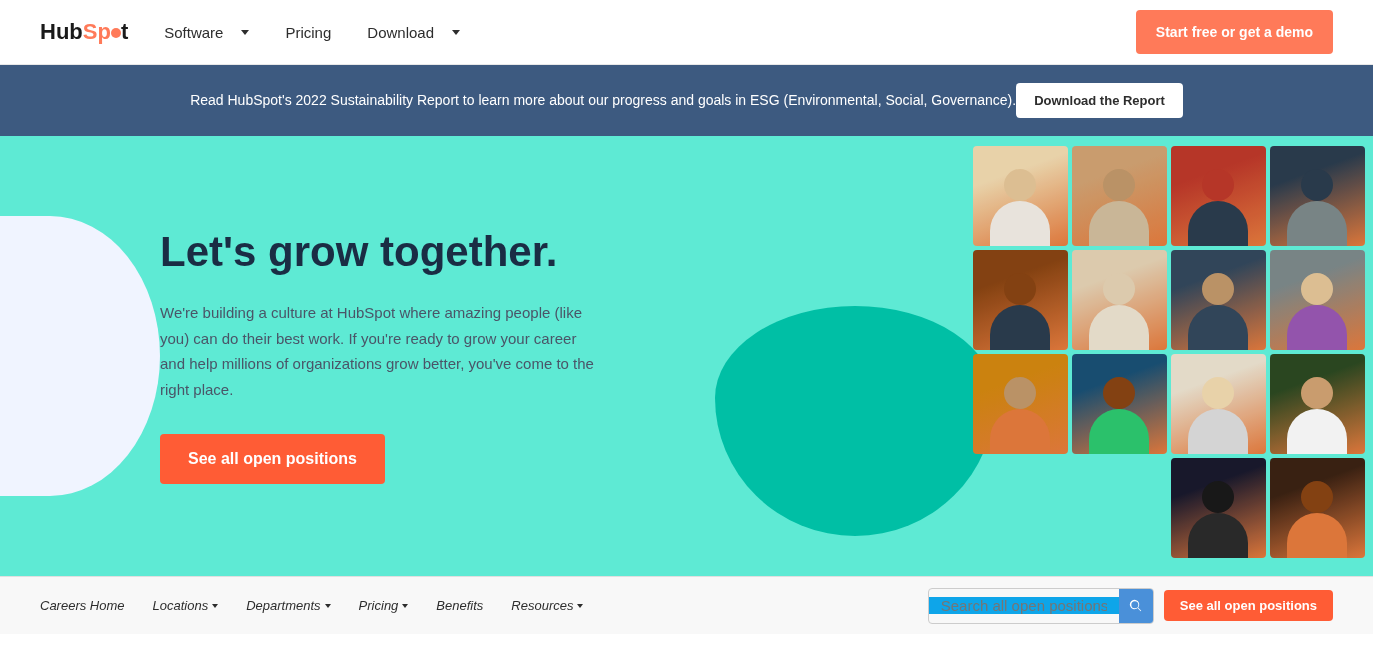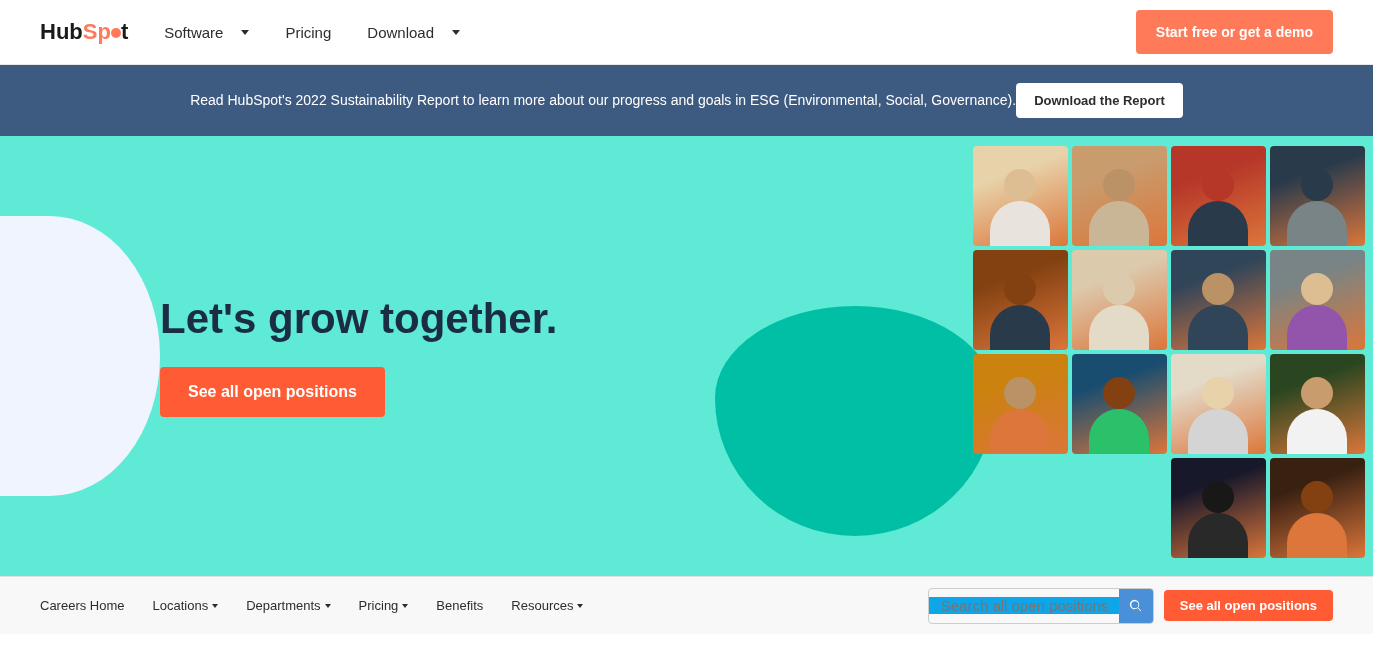--- a/index.html
+++ b/index.html
@@ -172,21 +172,21 @@
       border-top: 1px solid #e0e0e0;
       display: flex;
       align-items: center;
       justify-content: space-between;
       padding: 0 40px;
       height: 58px;
     }
     .footer-nav-left { display: flex; align-items: center; gap: 28px; }
     .footer-nav-item {
       display: flex; align-items: center; gap: 4px;
-      font-size: 13px; color: #2d2d2d; cursor: pointer; font-weight: 500;
+      font-size: 13px; color: #2d2d2d; cursor: pointer; font-weight: 500; font-style: italic;
     }
     .footer-nav-right { display: flex; align-items: center; gap: 10px; }
     .search-box {
       display: flex; align-items: center;
       border: 1px solid #ccc; border-radius: 4px; overflow: hidden;
       height: 36px;
     }
     .search-input {
       border: none; outline: none; padding: 0 12px; font-size: 15px; width: 190px; background: #0ea5e9;
     }
@@ -233,20 +233,21 @@
 </nav>
 
 <div class="banner">
   <p class="banner-text">Read HubSpot's 2022 Sustainability Report to learn more about our progress and goals in ESG (Environmental, Social, Governance).</p>
   <button class="banner-btn">Download the Report</button>
 </div>
 
 <section class="hero">
   <div class="hero-left">
     <h1 class="hero-title">Let's grow together.</h1>
+    <p class="hero-desc">We're building a culture at HubSpot where amazing people (like you) can do their best work. If you're ready to grow your career and help millions of organizations grow better, you've come to the right place.</p>
     <button class="btn-positions">See all open positions</button>
   </div>
   <div class="hero-right">
 
     <div class="teal-blob"></div>
 
     <div class="photo-grid">
 
       <div class="photo-cell p1">
         <div class="person-avatar">

